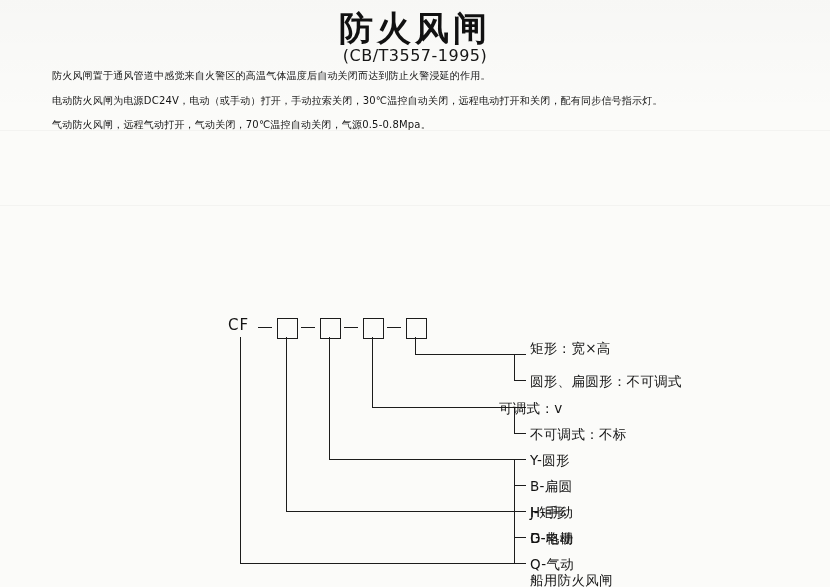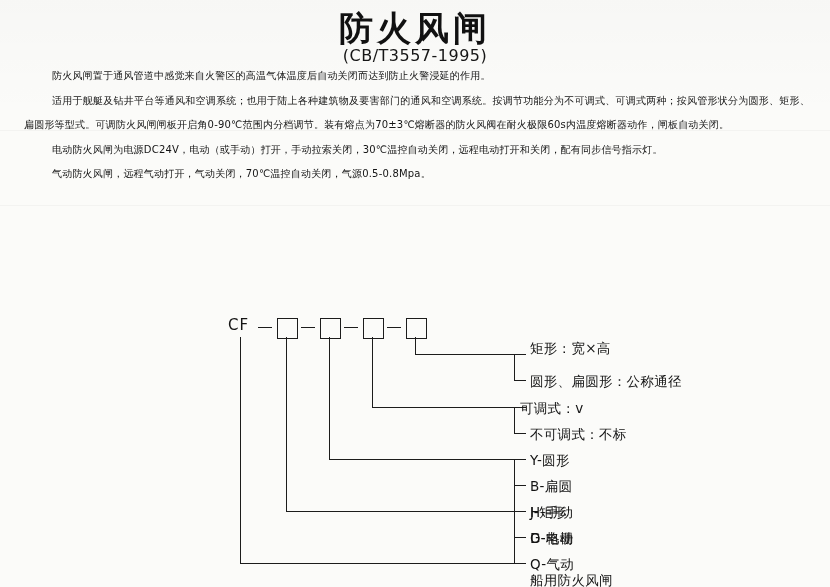--- a/index.html
+++ b/index.html
@@ -83,21 +83,20 @@
 </head>
 <body>
 
 <div class="page">
 
   <div class="title">防火风闸</div>
   <div class="standard">(CB/T3557-1995)</div>
 
   <div class="body-text">
     <p class="indent">防火风闸置于通风管道中感觉来自火警区的高温气体温度后自动关闭而达到防止火警浸延的作用。</p>
-    <p class="indent">适用于舰艇及钻井平台等通风和空调系统；也用于陆上各种建筑物及要害部门的通风和空调系统。按调节功能分为不可调式、可调式两种；按风管形状分为圆形、矩形、扁圆形等型式。可调防火风闸闸板开启角0-90℃范围内分档调节。装有熔点为70±3℃熔断器的防火风阀在耐火极限60s内温度熔断器动作，闸板自动关闭。</p>
     <p class="indent">电动防火风闸为电源DC24V，电动（或手动）打开，手动拉索关闭，30℃温控自动关闭，远程电动打开和关闭，配有同步信号指示灯。</p>
     <p class="indent">气动防火风闸，远程气动打开，气动关闭，70℃温控自动关闭，气源0.5-0.8Mpa。</p>
   </div>
 
   <div class="diagram">
 
     <div class="cf-label">CF</div>
 
     <div class="dash" style="left:258px;top:11px;width:14px;"></div>
     <div class="box" style="left:277px;top:2px;"></div>
@@ -113,29 +112,29 @@
 
     <div class="vline" style="left:415px;top:21px;height:17px;"></div>
 
     <div class="hline" style="left:415px;top:38px;width:100px;"></div>
 
     <div class="vline" style="left:514px;top:38px;height:26px;"></div>
     <div class="hline" style="left:514px;top:38px;width:12px;"></div>
     <div class="hline" style="left:514px;top:64px;width:12px;"></div>
 
     <div class="note" style="left:530px;top:24px;">矩形：宽×高</div>
-    <div class="note" style="left:530px;top:57px;">圆形、扁圆形：公称通径</div>
+    <div class="note" style="left:530px;top:57px;">圆形、扁圆形：不可调式</div>
 
     <div class="vline" style="left:372px;top:21px;height:70px;"></div>
     <div class="hline" style="left:372px;top:91px;width:142px;"></div>
     <div class="vline" style="left:514px;top:91px;height:26px;"></div>
     <div class="hline" style="left:514px;top:91px;width:12px;"></div>
     <div class="hline" style="left:514px;top:117px;width:12px;"></div>
 
-    <div class="note" style="left:520px;top:84px;text-align:center;">可调式：v</div>
+    <div class="note" style="left:499px;top:84px;text-align:center;">可调式：v</div>
     <div class="note" style="left:530px;top:110px;">不可调式：不标</div>
 
     <div class="vline" style="left:329px;top:21px;height:122px;"></div>
     <div class="hline" style="left:329px;top:143px;width:185px;"></div>
     <div class="vline" style="left:514px;top:143px;height:78px;"></div>
     <div class="hline" style="left:514px;top:143px;width:12px;"></div>
     <div class="hline" style="left:514px;top:169px;width:12px;"></div>
     <div class="hline" style="left:514px;top:195px;width:12px;"></div>
     <div class="hline" style="left:514px;top:221px;width:12px;"></div>
 

